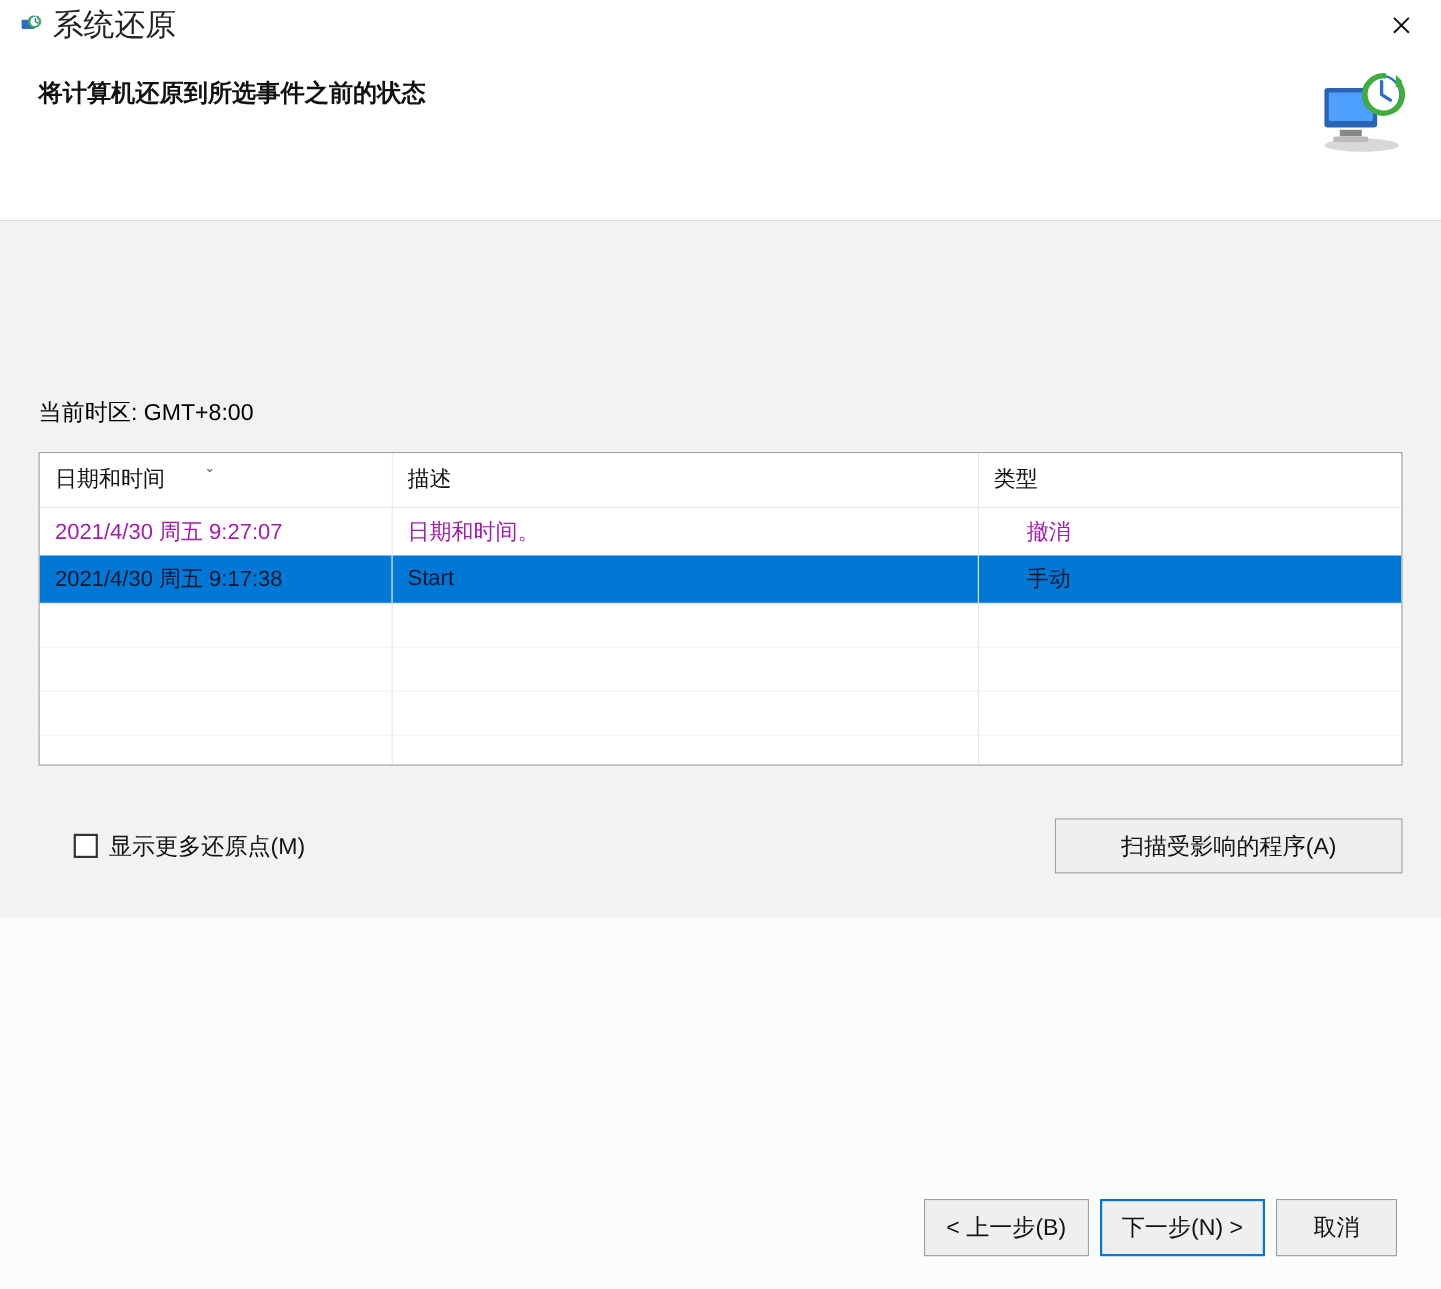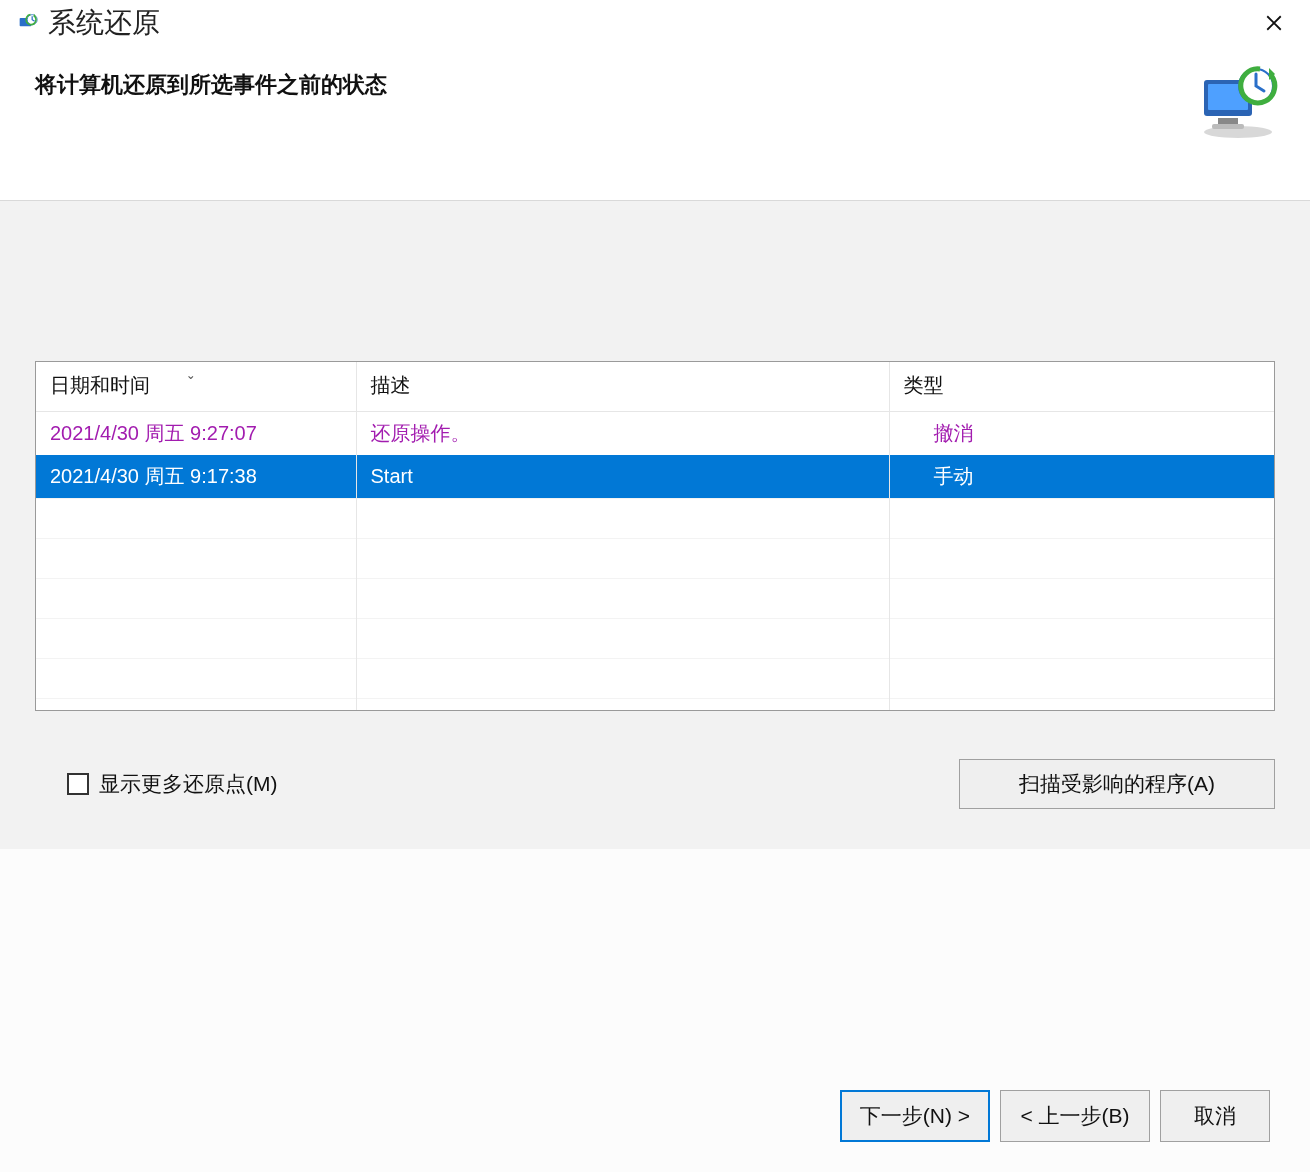--- a/index.html
+++ b/index.html
@@ -62,21 +62,21 @@
     padding: 160px 35px 40px 35px;
   }
   .tz {
     font-size: 21px;
     color: #000;
     margin-bottom: 22px;
   }
   .table-wrap {
     border: 1px solid #9a9a9a;
     background: #fff;
-    height: 350px;
+    height: 285px;
     overflow: hidden;
   }
   table {
     width: 100%;
     border-collapse: collapse;
     table-layout: fixed;
   }
   thead th {
     text-align: left;
     font-weight: 400;
@@ -103,21 +103,21 @@
     font-size: 20px;
     padding: 8px 14px;
     border-right: 1px solid #e6e6e6;
     color: #a21caf;
     height: 40px;
     vertical-align: middle;
   }
   tbody td:last-child { border-right: none; padding-left: 44px; }
   tbody tr.selected td {
     background: #0178d6;
-    color: #ffffff;
+    color: #0f172a;
   }
   tbody tr.empty td {
     border-top: 1px solid #f3f3f3;
     border-right: 1px solid #e6e6e6;
   }
   tbody tr.empty td:last-child{ border-right:none; }
   .below {
     display: flex;
     align-items: center;
     margin-top: 48px;
@@ -195,20 +195,21 @@
       <path d="M60 8 v12 l8 5" stroke="#2a6fc9" stroke-width="3" fill="none" stroke-linecap="round"></path>
       <path d="M74 8 a17 17 0 1 1 -10 -5" stroke="#3fae3f" stroke-width="5" fill="none"></path>
       <path d="M73 2 l6 6 -6 6 z" fill="#3fae3f"></path>
     </svg>
   </div>
 </div>
 
 <div class="sep"></div>
 
 <div class="content">
+  <div class="tz">当前时区: GMT+8:00</div>
 
   <div class="table-wrap">
     <table>
       <colgroup>
           <col class="c1">
           <col class="c2">
           <col class="c3">
         </colgroup>
       <thead>
         <tr>
@@ -216,21 +217,21 @@
             <span>日期和时间</span>
             <span class="sort-caret">⌄</span>
           </th>
           <th>描述</th>
           <th>类型</th>
         </tr>
       </thead>
       <tbody>
         <tr>
           <td>2021/4/30 周五 9:27:07</td>
-          <td>还原操作。</td>
+          <td>日期和时间。</td>
           <td>撤消</td>
         </tr>
         <tr class="selected">
           <td>2021/4/30 周五 9:17:38</td>
           <td>Start</td>
           <td>手动</td>
         </tr>
         <tr class="empty">
             <td></td>
             <td></td>
@@ -274,16 +275,16 @@
     <label class="chk">
       <span class="box"></span>
       <span>显示更多还原点(M)</span>
     </label>
     <span class="spacer"></span>
     <button class="btn wide">扫描受影响的程序(A)</button>
   </div>
 </div>
 
 <div class="footer">
+  <button class="btn nav">&lt; 上一步(B)</button>
   <button class="btn nav primary">下一步(N) &gt;</button>
-  <button class="btn nav">&lt; 上一步(B)</button>
   <button class="btn nav cancel">取消</button>
 </div>
 
 </body></html>

